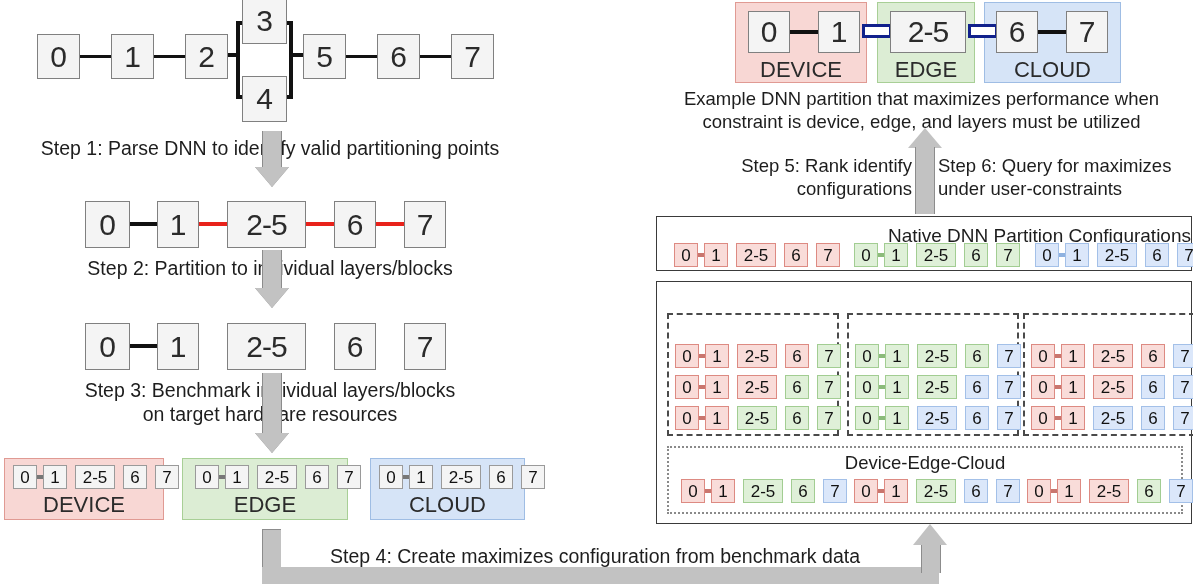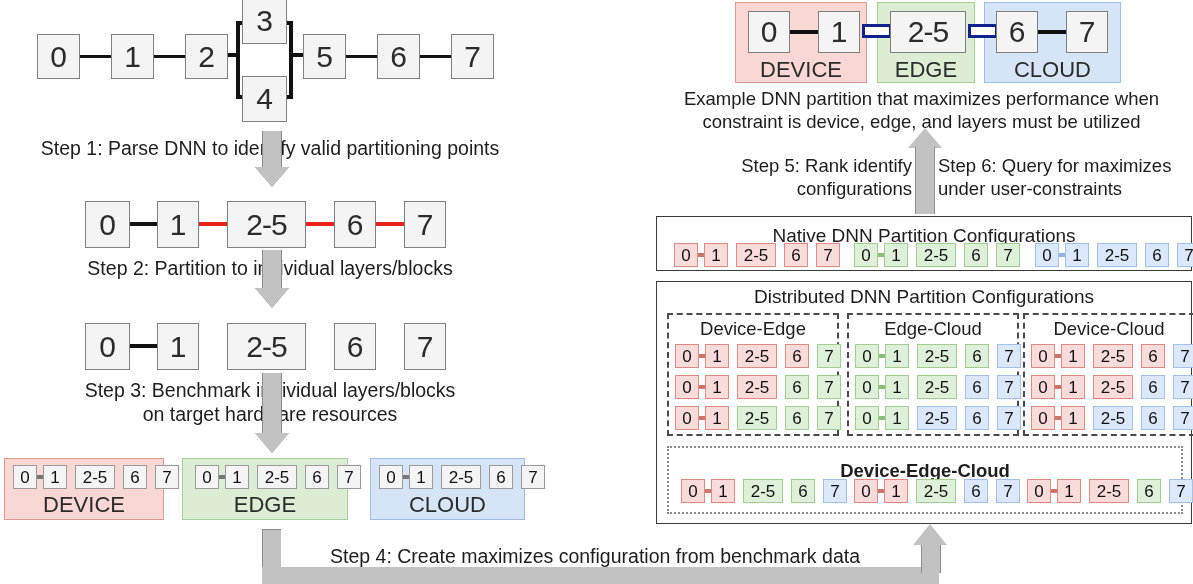--- a/index.html
+++ b/index.html
@@ -249,21 +249,21 @@
 configurations</div>
 <div class="caption sm" style="left:938px;top:155px;width:250px;text-align:left;">Step 6: Query for maximizes
 under user-constraints</div>
 
 <div class="arrow-up" style="left:905px;top:128px;width:40px;height:86px;">
   <div class="head" style="left:3px;top:0;"></div>
   <div class="stem" style="left:10px;top:19px;width:18px;height:67px;"></div>
 </div>
 
 <div class="frame-solid" style="left:656px;top:216px;width:536px;height:55px;">
-  <div class="panel-title" style="top:8px;">Native DNN Partition Configurations</div>
+  <div class="panel-title" style="top:8px;text-align:right;">Native DNN Partition Configurations</div>
 
   <div class="chiprow" style="left:17px;top:26px;">
     <span class="chip red n">0</span>
     <span class="chipjoin red"></span>
     <span class="chip red n">1</span>
     <span class="chipgap"></span>
     <span class="chip red w">2-5</span>
     <span class="chipgap"></span>
     <span class="chip red n">6</span>
     <span class="chipgap"></span>
@@ -289,24 +289,22 @@
     <span class="chipgap"></span>
     <span class="chip blue w">2-5</span>
     <span class="chipgap"></span>
     <span class="chip blue n">6</span>
     <span class="chipgap"></span>
     <span class="chip blue n">7</span>
   </div>
 </div>
 
 <div class="frame-solid" style="left:656px;top:281px;width:536px;height:243px;">
-  <div class="panel-title" style="top:4px;">Distributed DNN Partition Configurations</div>
 
   <div class="frame-dashed" style="left:10px;top:31px;width:172px;height:123px;">
-    <div class="sub-title" style="top:3px;">Device-Edge</div>
     <div class="chiprow" style="left:6px;top:29px;">
       <span class="chip red n">0</span>
       <span class="chipjoin red"></span>
       <span class="chip red n">1</span>
       <span class="chipgap"></span>
       <span class="chip red w">2-5</span>
       <span class="chipgap"></span>
       <span class="chip red n">6</span>
       <span class="chipgap"></span>
       <span class="chip green n">7</span>
@@ -329,21 +327,20 @@
       <span class="chipgap"></span>
       <span class="chip green w">2-5</span>
       <span class="chipgap"></span>
       <span class="chip green n">6</span>
       <span class="chipgap"></span>
       <span class="chip green n">7</span>
     </div>
   </div>
 
   <div class="frame-dashed" style="left:190px;top:31px;width:172px;height:123px;">
-    <div class="sub-title" style="top:3px;">Edge-Cloud</div>
     <div class="chiprow" style="left:6px;top:29px;">
       <span class="chip green n">0</span>
       <span class="chipjoin green"></span>
       <span class="chip green n">1</span>
       <span class="chipgap"></span>
       <span class="chip green w">2-5</span>
       <span class="chipgap"></span>
       <span class="chip green n">6</span>
       <span class="chipgap"></span>
       <span class="chip blue n">7</span>
@@ -366,21 +363,20 @@
       <span class="chipgap"></span>
       <span class="chip blue w">2-5</span>
       <span class="chipgap"></span>
       <span class="chip blue n">6</span>
       <span class="chipgap"></span>
       <span class="chip blue n">7</span>
     </div>
   </div>
 
   <div class="frame-dashed" style="left:366px;top:31px;width:172px;height:123px;">
-    <div class="sub-title" style="top:3px;">Device-Cloud</div>
     <div class="chiprow" style="left:6px;top:29px;">
       <span class="chip red n">0</span>
       <span class="chipjoin red"></span>
       <span class="chip red n">1</span>
       <span class="chipgap"></span>
       <span class="chip red w">2-5</span>
       <span class="chipgap"></span>
       <span class="chip red n">6</span>
       <span class="chipgap"></span>
       <span class="chip blue n">7</span>
@@ -403,21 +399,21 @@
       <span class="chipgap"></span>
       <span class="chip blue w">2-5</span>
       <span class="chipgap"></span>
       <span class="chip blue n">6</span>
       <span class="chipgap"></span>
       <span class="chip blue n">7</span>
     </div>
   </div>
 
   <div class="frame-dotted" style="left:10px;top:164px;width:516px;height:68px;">
-    <div class="sub-title" style="top:12px;font-weight:bold;">Device-Edge-Cloud</div>
+    <div class="sub-title" style="top:4px;">Device-Edge-Cloud</div>
     <div class="chiprow" style="left:12px;top:31px;">
       <span class="chip red n">0</span>
       <span class="chipjoin red"></span>
       <span class="chip red n">1</span>
       <span class="chipgap"></span>
       <span class="chip green w">2-5</span>
       <span class="chipgap"></span>
       <span class="chip green n">6</span>
       <span class="chipgap"></span>
       <span class="chip blue n">7</span>

